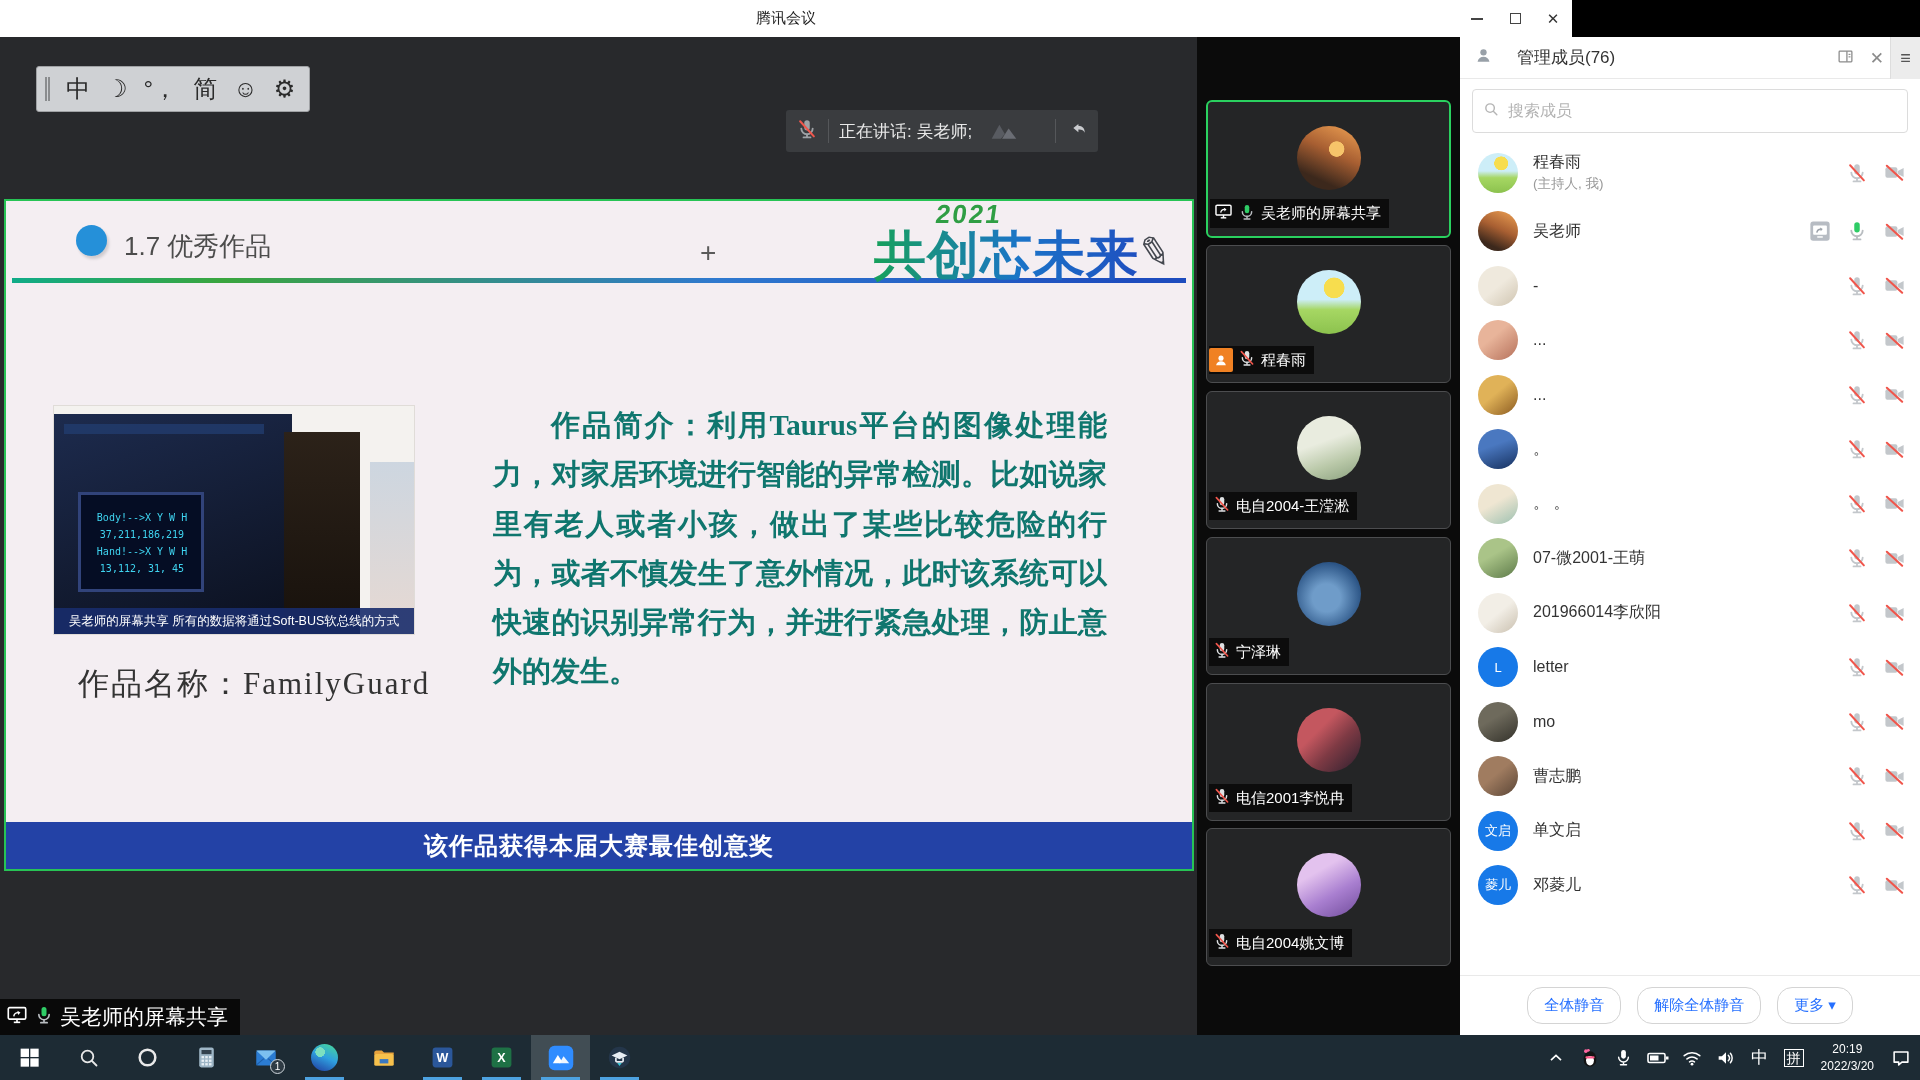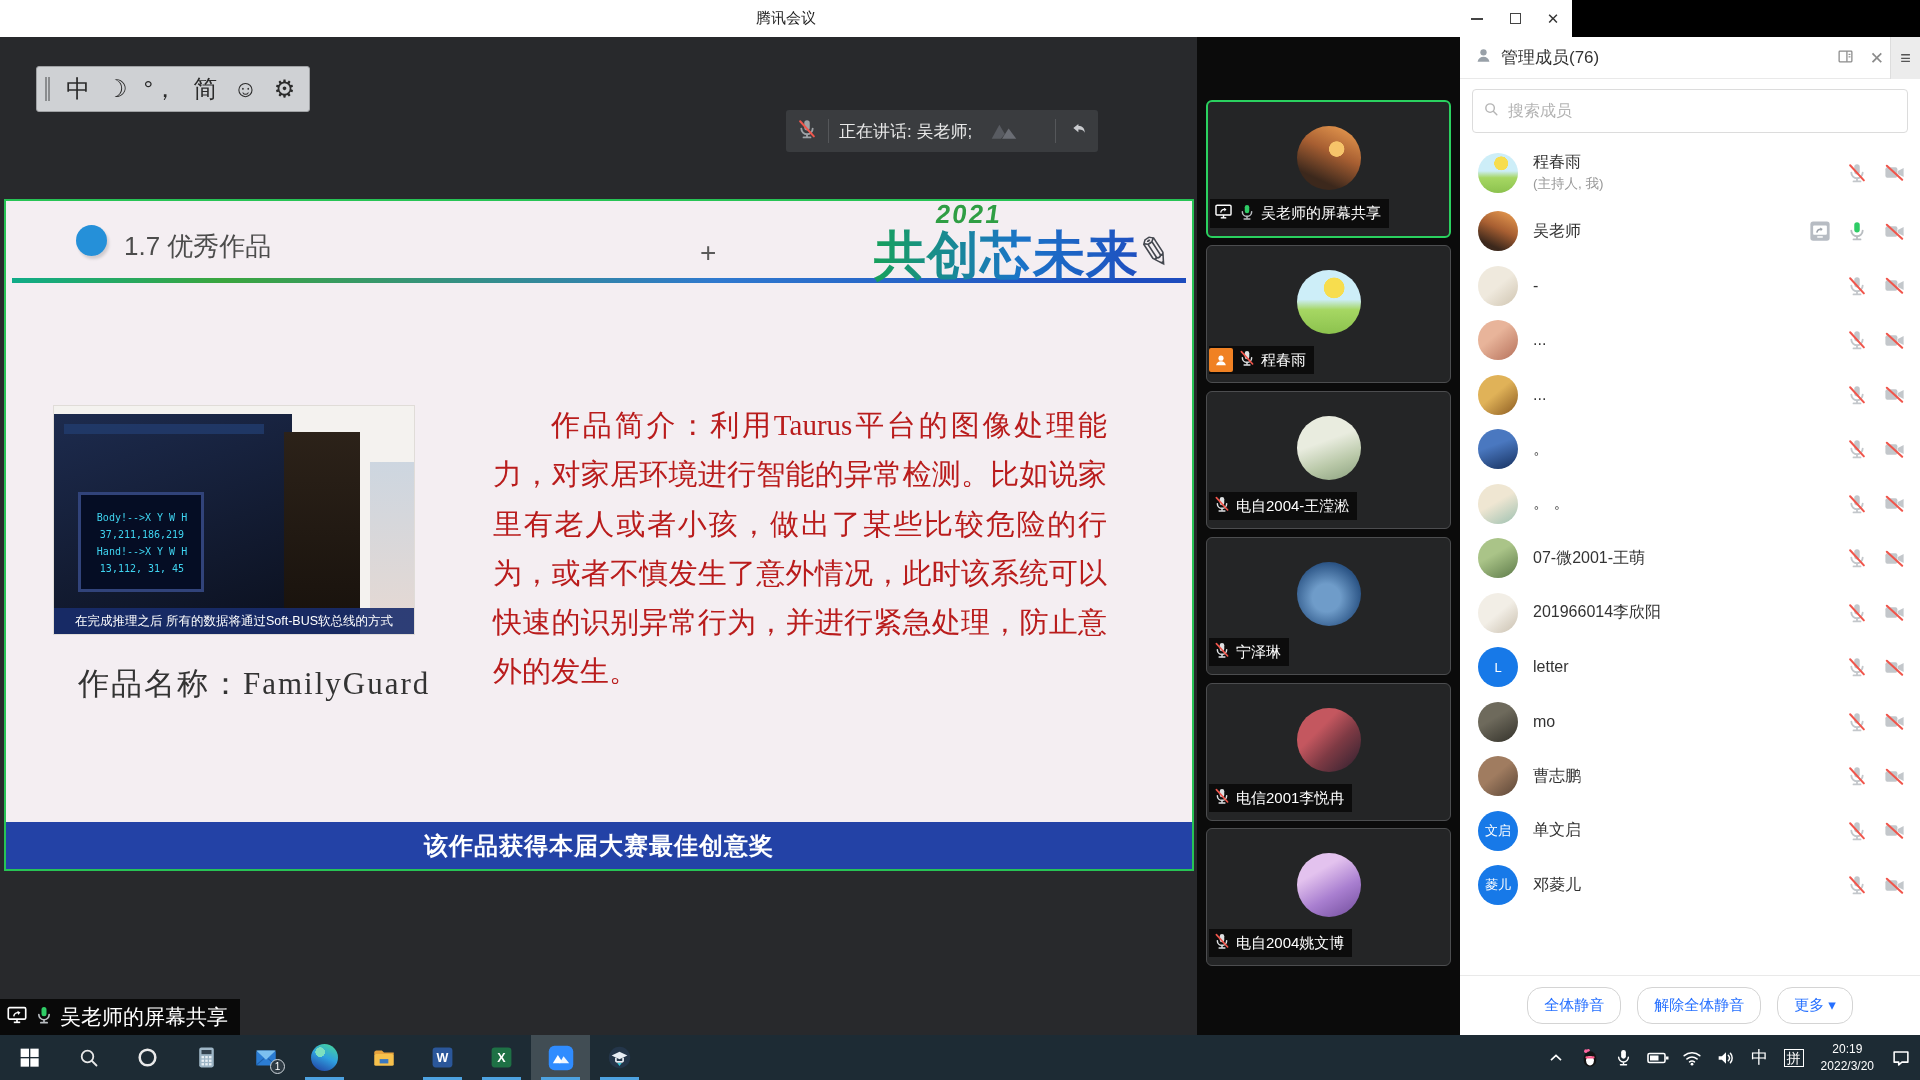--- a/index.html
+++ b/index.html
@@ -52,21 +52,21 @@
   .oled { position:absolute; left:24px; top:78px; width:126px; height:100px; background:#050d24;
     border:3px solid #31437a; color:#3fd4f0; font-family:"DejaVu Sans Mono",monospace; font-size:10px;
     line-height:1.7; padding:14px 6px 0 8px; text-align:center; }
   .dark-obj { position:absolute; right:54px; top:26px; width:76px; height:202px; background:linear-gradient(180deg,#2c2219,#17110c); }
   .side-screen { position:absolute; right:0; top:56px; width:44px; height:172px; background:linear-gradient(180deg,#cdd6e0,#e7d9d2); }
   .photo-caption { position:absolute; left:0; right:0; bottom:0; height:26px; background:rgba(24,44,108,.9);
     color:#fff; font-size:12.5px; display:flex; align-items:center; justify-content:center; white-space:nowrap; }
   .work-name { position:absolute; left:72px; top:462px; font-size:31px; color:#333; letter-spacing:2px;
     font-family:"Liberation Serif","DejaVu Serif",serif; }
   .slide-desc { position:absolute; left:487px; top:200px; width:614px; font-size:29px; line-height:1.7;
-    color:#b91c1c; text-align:justify; text-indent:2em; font-family:"Liberation Serif","DejaVu Serif",serif; }
+    color:#0f766e; text-align:justify; text-indent:2em; font-family:"Liberation Serif","DejaVu Serif",serif;font-weight:bold; }
   .award { position:absolute; left:0; right:0; bottom:0; height:47px; background:#2342a6; display:flex;
     align-items:center; justify-content:center; color:#fff; font-weight:bold; font-size:24px; letter-spacing:1px; }
 
   .share-overlay { position:absolute; left:0; bottom:0; height:36px; background:rgba(5,5,5,.88);
     display:flex; align-items:center; gap:6px; padding:0 12px 0 6px; }
   .share-overlay span { color:#fff; font-size:21px; }
 
   
   .thumbs { position:absolute; left:1197px; top:0; width:263px; height:998px; background:#0b0b0b; }
   .thumb { position:absolute; left:9px; width:245px; height:138px; background:#242526; border:1px solid #4c4d4f;
@@ -76,21 +76,21 @@
     border-radius:50%; }
   .t-label { position:absolute; left:2px; bottom:8px; display:flex; align-items:center; gap:5px;
     background:rgba(8,8,8,.85); padding:3px 8px 3px 4px; }
   .t-label .t-name { color:#fff; font-size:15px; white-space:nowrap; }
   .host-badge { width:24px; height:24px; background:#f08123; border-radius:2px; display:flex;
     align-items:center; justify-content:center; margin:-3px 0 -3px -4px; padding:0; }
 
   
   .panel { position:absolute; left:1460px; top:0; width:460px; height:998px; background:#fff; }
   .p-header { position:absolute; left:0; top:0; right:0; height:42px; border-bottom:1px solid #e9e9e9;
-    display:flex; align-items:center; padding-left:14px; gap:8px; }
+    display:flex; align-items:center; padding-left:14px; gap:24px; }
   .p-title { font-size:17px; color:#333; }
   .p-hicons { position:absolute; right:36px; top:0; height:42px; display:flex; align-items:center; gap:16px; }
   .p-burger { position:absolute; right:0; top:0; width:30px; height:42px; background:#ececec;
     border-left:1px solid #ddd; display:flex; align-items:center; justify-content:center; font-size:18px; color:#555; }
   .p-close { font-size:17px; color:#8b8b8b; line-height:1; }
   .p-search { position:absolute; left:12px; right:12px; top:52px; height:44px; border:1px solid #dcdcdc;
     border-radius:4px; display:flex; align-items:center; padding:0 10px; gap:8px; }
   .p-search input { border:none; outline:none; flex:1; font-size:16px; color:#333; }
   .p-search input::placeholder { color:#b3b3b3; }
   .m-list { position:absolute; left:0; right:0; top:104px; bottom:60px; overflow:hidden; }
@@ -200,21 +200,21 @@
           <div class="pcb-strip"></div>
           <div class="oled" id="oled">
               <div>Body!--&gt;X Y W H</div>
               <div>37,211,186,219</div>
               <div>Hand!--&gt;X Y W H</div>
               <div>13,112, 31, 45</div>
             </div>
         </div>
         <div class="dark-obj"></div>
         <div class="side-screen"></div>
-        <div class="photo-caption">在完成推理之后 所有的数据将通过Soft-BUS软总线的方式</div>
+        <div class="photo-caption">吴老师的屏幕共享 所有的数据将通过Soft-BUS软总线的方式</div>
       </div>
 
       <div class="work-name">作品名称：FamilyGuard</div>
       <div class="slide-desc">作品简介：利用Taurus平台的图像处理能力，对家居环境进行智能的异常检测。比如说家里有老人或者小孩，做出了某些比较危险的行为，或者不慎发生了意外情况，此时该系统可以快速的识别异常行为，并进行紧急处理，防止意外的发生。</div>
       <div class="award">该作品获得本届大赛最佳创意奖</div>
     </div>
 
     <div class="share-overlay">
       <span id="ov-share"><svg width="22" height="22" viewBox="0 0 24 24">
     <rect x="2.5" y="4" width="19" height="12.5" rx="1.5" fill="none" stroke="#fff" stroke-width="1.8"></rect>

